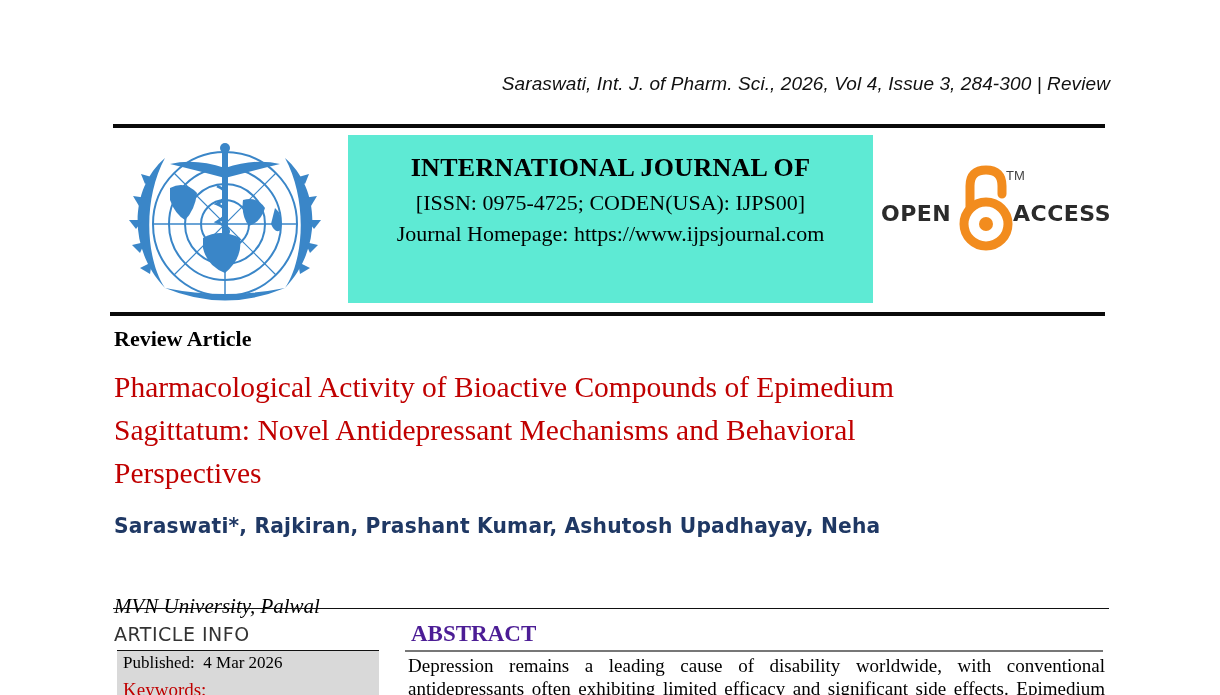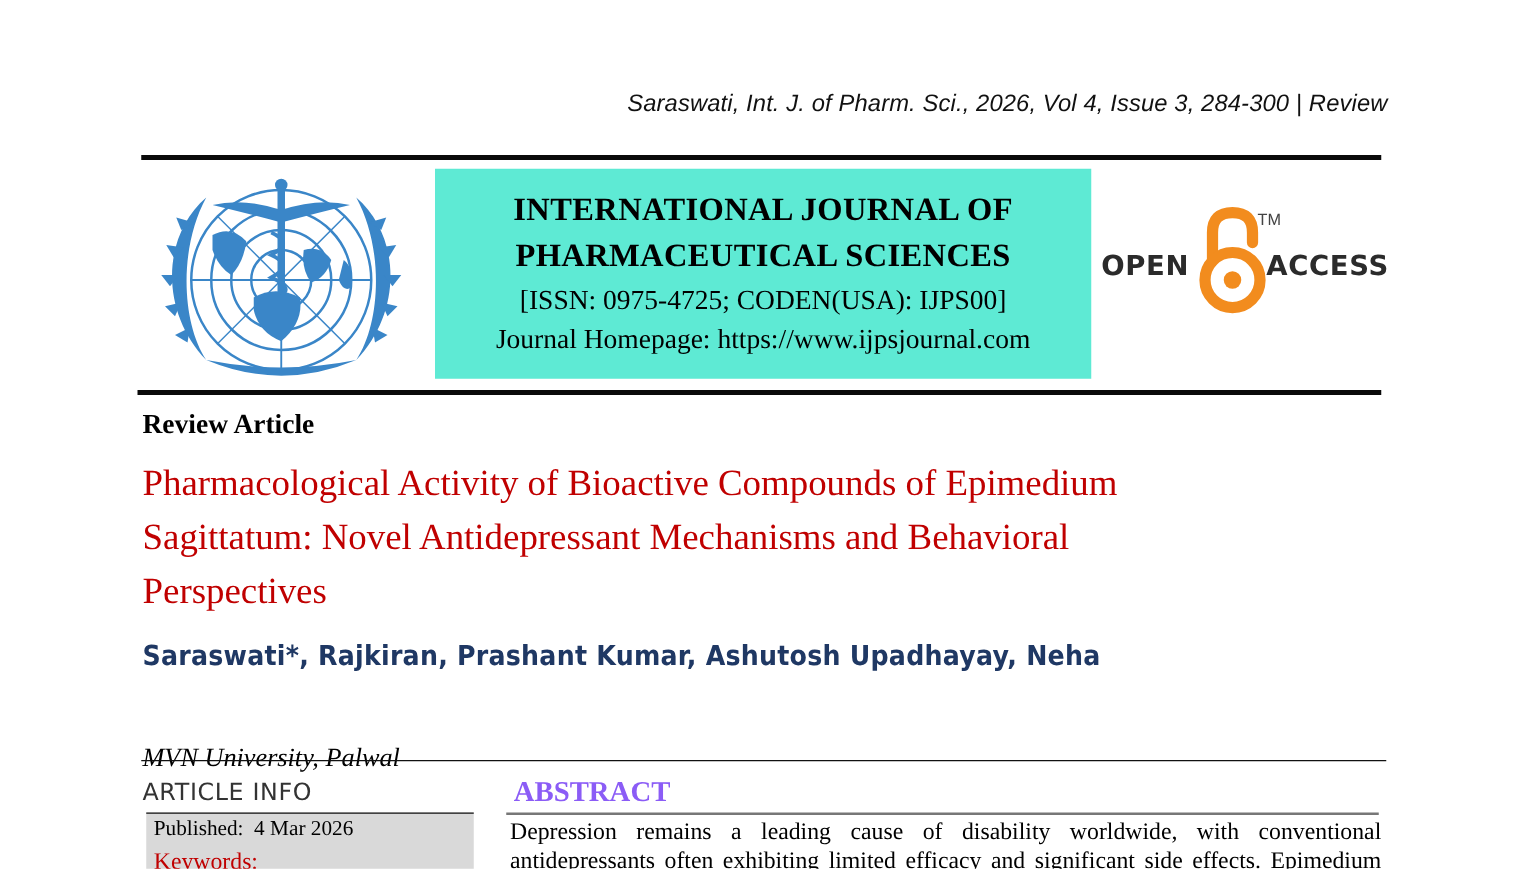--- a/index.html
+++ b/index.html
@@ -174,21 +174,21 @@
       top: 28px;
       font-size: 19px;
       color: #c00000;
     }
     .abstract-heading {
       position: absolute;
       left: 411px;
       top: 621px;
       font-weight: bold;
       font-size: 23px;
-      color: #8b5cf6;
+      color: #4c1d95;
     }
     .abstract-rule {
       position: absolute;
       left: 405px;
       top: 650px;
       width: 698px;
       height: 2px;
       background: #777;
     }
     .abstract-text {
@@ -248,21 +248,20 @@
       <rect x="97" y="8" width="6" height="90"></rect>
       <circle cx="100" cy="10" r="5"></circle>
     </g>
     <path d="M92 48 Q110 56 92 66 Q110 74 92 84 Q110 92 100 98" fill="none" stroke="#3a86c8" stroke-width="3"></path>
   </svg>
 </div>
 
 <div class="masthead">
   <div class="journal-name">
     <div>INTERNATIONAL JOURNAL OF</div>
-    <div>PHARMACEUTICAL SCIENCES</div>
   </div>
   <div class="issn">[ISSN: 0975-4725; CODEN(USA): IJPS00]</div>
   <div class="homepage">Journal Homepage: https://www.ijpsjournal.com</div>
 </div>
 
 <div class="oa-logo">
   <span class="oa-text oa-open">OPEN</span>
   <svg style="position:absolute;left:78px;top:4px;" width="58" height="88" viewBox="0 0 58 88">
     <path d="M14 44 L14 22 Q14 6 30 6 Q46 6 46 22 L46 30" fill="none" stroke="#f28c1e" stroke-width="9" stroke-linecap="round"></path>
     <circle cx="30" cy="60" r="22" fill="none" stroke="#f28c1e" stroke-width="9"></circle>

